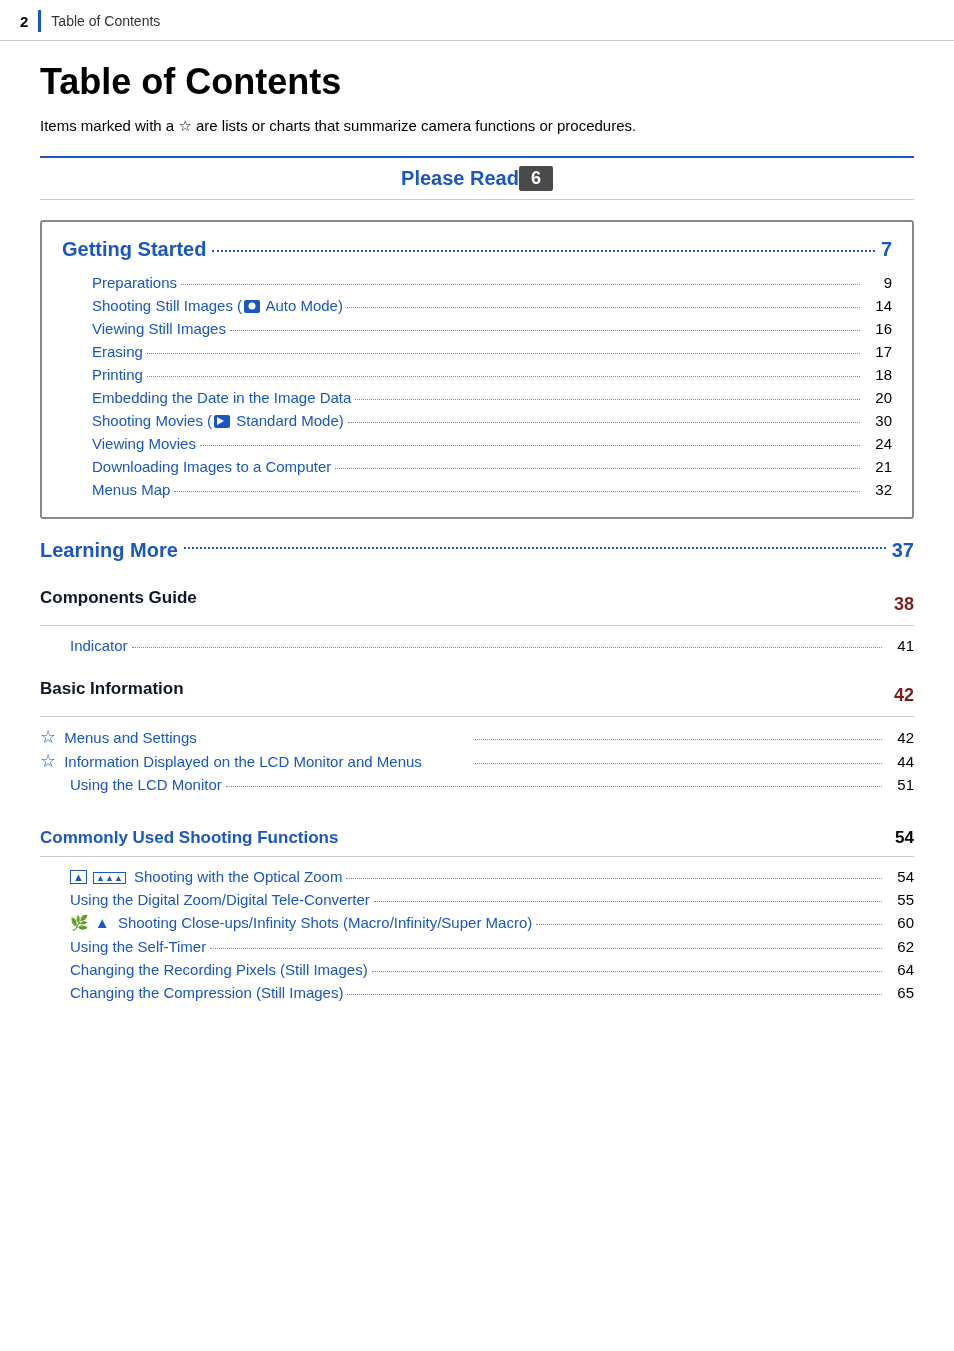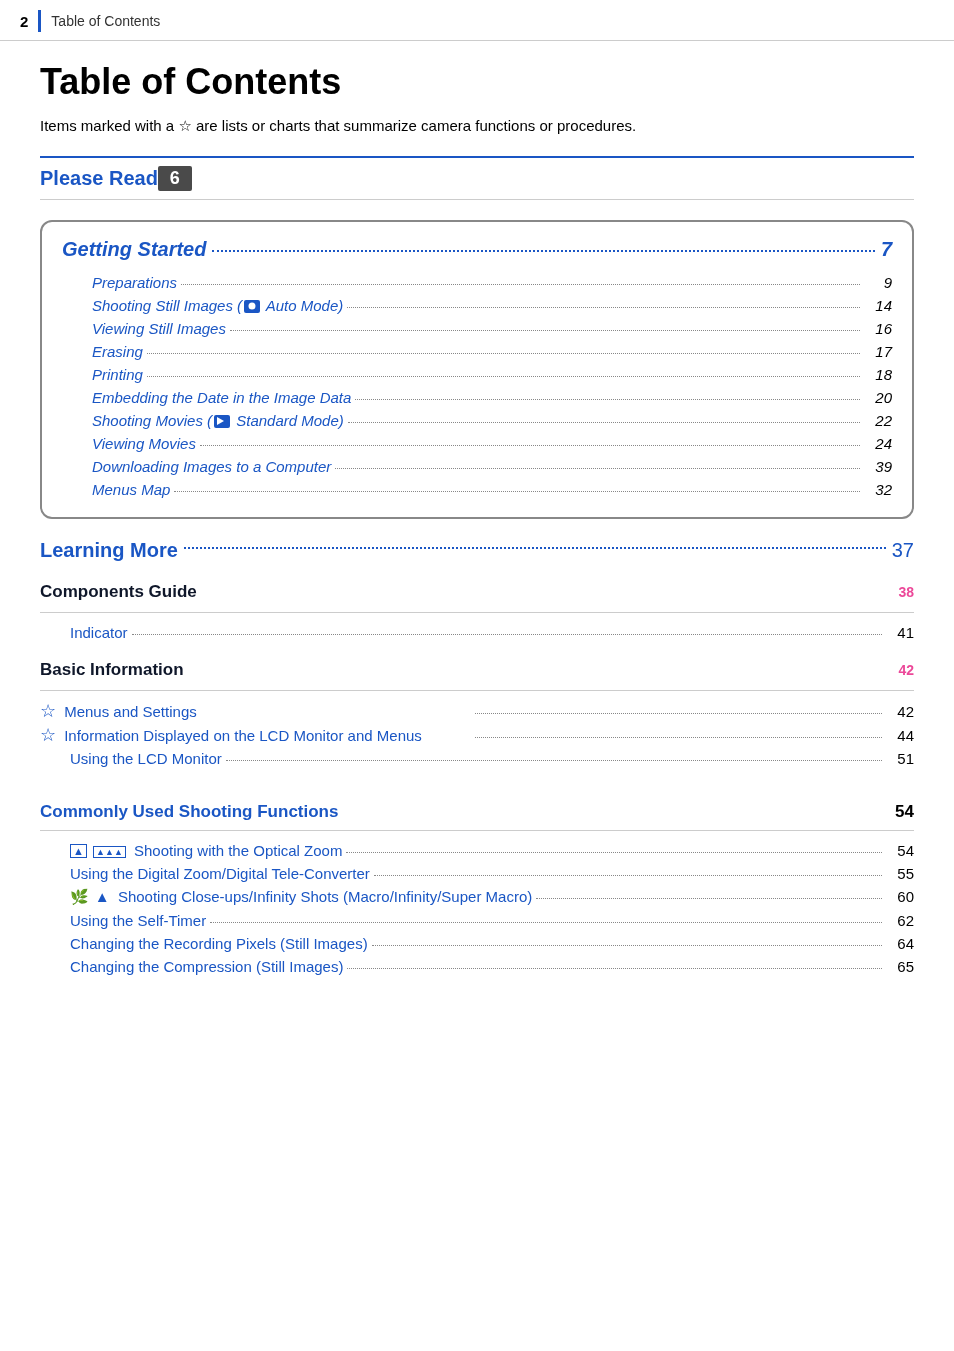--- a/index.html
+++ b/index.html
@@ -49,21 +49,21 @@
     .toc-subtitle {
       font-size: 15px;
       color: #000;
       margin-bottom: 18px;
       line-height: 1.5;
     }
 
     
     .please-read-row {
       display: flex;
-      justify-content: flex-start;
+      justify-content: center;
       align-items: center;
       padding: 8px 0;
       border-top: 2px solid #1a56c4;
       border-bottom: 1px solid #ccc;
       margin-bottom: 20px;
     }
     .please-read-label {
       font-size: 20px;
       font-weight: bold;
       color: #1a56c4;
@@ -74,24 +74,23 @@
       color: #000;
       background: #4a4a4a;
       color: #fff;
       padding: 2px 12px;
       border-radius: 2px;
     }
 
     
     .section-box {
       border: 2px solid #888;
-      border-radius: 12px;
+      border-radius: 3px;
       padding: 16px 20px 16px 20px;
       margin-bottom: 20px;
-      font-style: italic;
     }
 
     .section-header-row {
       display: flex;
       justify-content: space-between;
       align-items: center;
       margin-bottom: 10px;
     }
     .section-header-title {
       font-size: 20px;
@@ -157,40 +156,41 @@
     }
     .learning-more-dots {
       flex: 1;
       border-bottom: 2px dotted #1a56c4;
       margin: 0 6px;
       position: relative;
       top: -2px;
     }
     .learning-more-page {
       font-size: 20px;
-      font-weight: normal;
+      font-weight: bold;
       color: #1a56c4;
     }
 
     
     .subsection-header-row {
       display: flex;
       justify-content: space-between;
       align-items: center;
       padding: 4px 0;
     }
     .subsection-title {
       font-size: 17px;
       font-weight: bold;
       color: #0f172a;
     }
     .subsection-page {
-      font-size: 14px;
-      font-weight: bold;
-      color: #ec4899;
+      font-size: 18px;
+      font-weight: bold;
+      color: #7f1d1d;
+      margin-top: 12px;
     }
 
     
     .star-toc-line {
       display: flex;
       align-items: baseline;
       padding: 3px 0 3px 0px;
       font-size: 15px;
     }
     .star-symbol {
@@ -298,33 +298,33 @@
 
     <div class="toc-line indent-1">
       <span class="line-label">Embedding the Date in the Image Data</span>
       <span class="line-fill"></span>
       <span class="line-page">20</span>
     </div>
 
     <div class="toc-line indent-1">
       <span class="line-label">Shooting Movies (<span style="display:inline-block;width:16px;height:13px;background:#1a56c4;border-radius:2px;position:relative;top:2px;margin:0 2px;overflow:hidden;"><span style="display:block;position:absolute;left:3px;top:50%;transform:translateY(-50%);width:0;height:0;border-top:4px solid transparent;border-bottom:4px solid transparent;border-left:7px solid #fff;"></span></span> Standard Mode)</span>
       <span class="line-fill"></span>
-      <span class="line-page">22</span>
+      <span class="line-page">30</span>
     </div>
 
     <div class="toc-line indent-1">
       <span class="line-label">Viewing Movies</span>
       <span class="line-fill"></span>
       <span class="line-page">24</span>
     </div>
 
     <div class="toc-line indent-1">
       <span class="line-label">Downloading Images to a Computer</span>
       <span class="line-fill"></span>
-      <span class="line-page">39</span>
+      <span class="line-page">21</span>
     </div>
 
     <div class="toc-line indent-1">
       <span class="line-label">Menus Map</span>
       <span class="line-fill"></span>
       <span class="line-page">32</span>
     </div>
   </div>
 
   <div class="learning-more-row">

